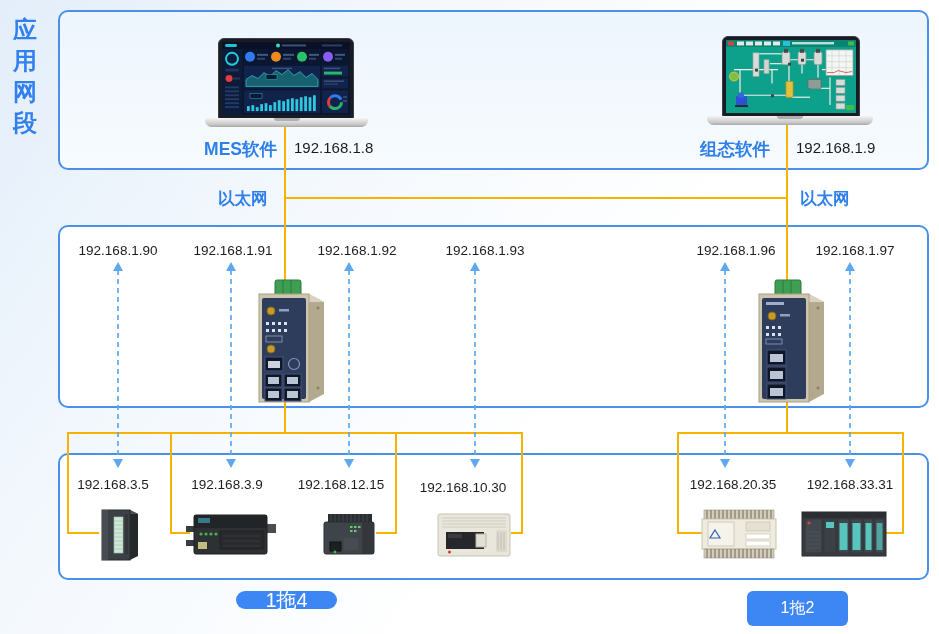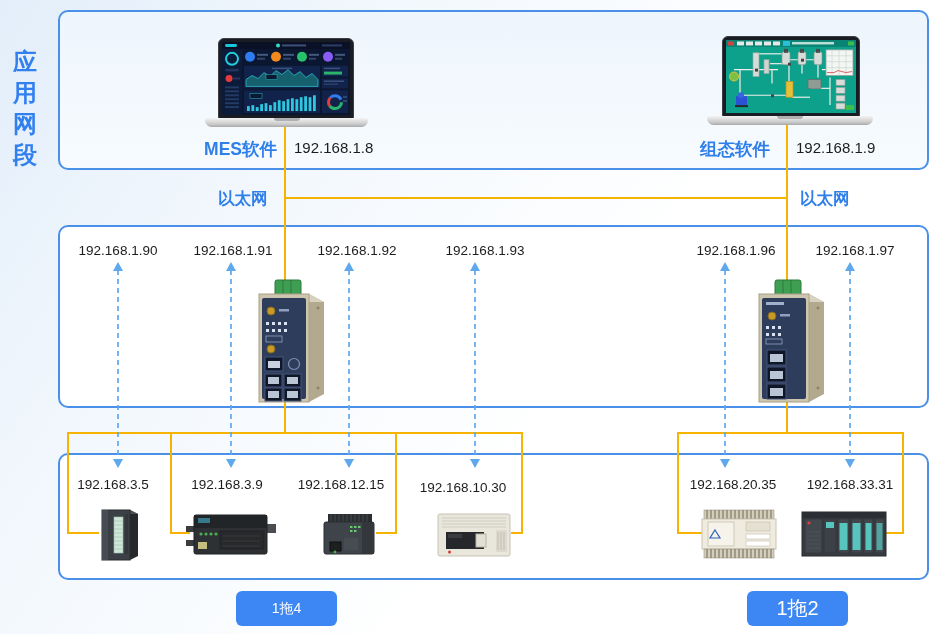--- a/index.html
+++ b/index.html
@@ -39,21 +39,21 @@
 </style>
 </head>
 <body>
 
 <div class="canvas">
 
   <div class="zone zone-app"></div>
   <div class="zone zone-iso"></div>
   <div class="zone zone-dev"></div>
 
-  <div class="seg-label" style="top:14px;font-size:24px;line-height:31px;margin-top:32px;">应用网段</div>
+  <div class="seg-label" style="top:14px;font-size:24px;line-height:31px;">应用网段</div>
 
   <div class="yline" style="left:284px;top:120px;width:2px;height:313px;"></div>
   <div class="yline" style="left:786px;top:118px;width:2px;height:315px;"></div>
   <div class="yline" style="left:284px;top:197px;width:504px;height:2px;"></div>
 
   <div class="yline" style="left:67px;top:432px;width:456px;height:2px;"></div>
   <div class="yline" style="left:67px;top:432px;width:2px;height:102px;"></div>
   <div class="yline" style="left:170px;top:432px;width:2px;height:102px;"></div>
   <div class="yline" style="left:395px;top:432px;width:2px;height:102px;"></div>
   <div class="yline" style="left:521px;top:432px;width:2px;height:102px;"></div>
@@ -508,16 +508,16 @@
       <rect x="39.5" y="17" width="8" height="27" fill="#58C4BE"></rect>
       <rect x="51" y="13" width="11" height="34" fill="#41464C" stroke="#2F3338" stroke-width="0.6"></rect>
       <rect x="52.5" y="17" width="8" height="27" fill="#58C4BE"></rect>
       <rect x="64" y="13" width="9" height="34" fill="#41464C" stroke="#2F3338" stroke-width="0.6"></rect>
       <rect x="65.5" y="17" width="6" height="27" fill="#58C4BE"></rect>
       <rect x="75" y="13" width="9" height="34" fill="#41464C" stroke="#2F3338" stroke-width="0.6"></rect>
       <rect x="76.5" y="17" width="6" height="27" fill="#58C4BE" opacity="0.75"></rect>
     </svg>
   </div>
 
-  <div class="badge" style="left:236px;top:591px;width:101px;height:35px;border-radius:6px;font-size:14px;">1拖4</div>
-  <div class="badge" style="left:747px;top:591px;width:101px;height:35px;border-radius:6px;font-size:20px;">1拖2</div>
+  <div class="badge" style="left:236px;top:591px;width:101px;height:18px;border-radius:12px;font-size:20px;">1拖4</div>
+  <div class="badge" style="left:747px;top:591px;width:101px;height:35px;border-radius:6px;font-size:16px;">1拖2</div>
 
 </div>
 
 </body></html>

